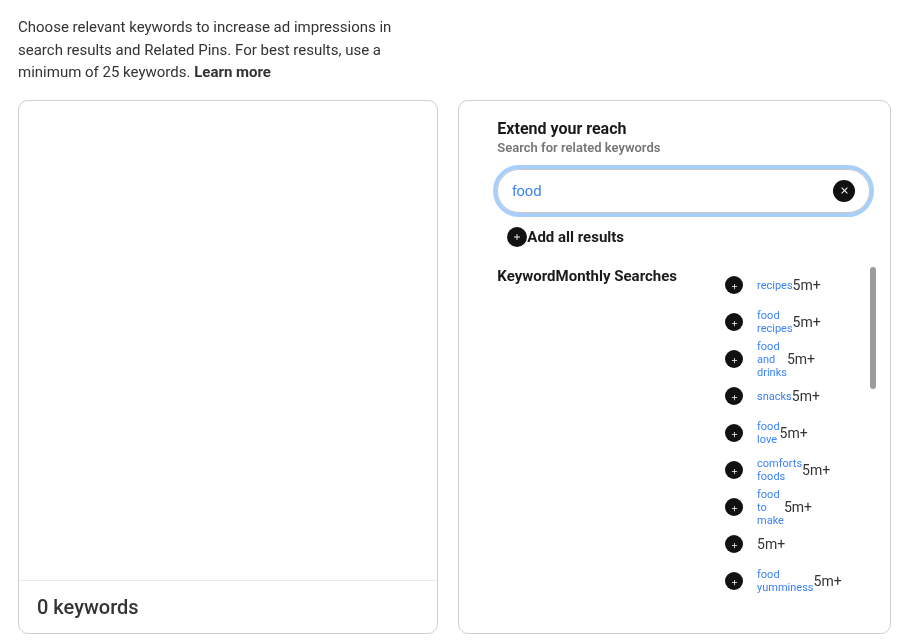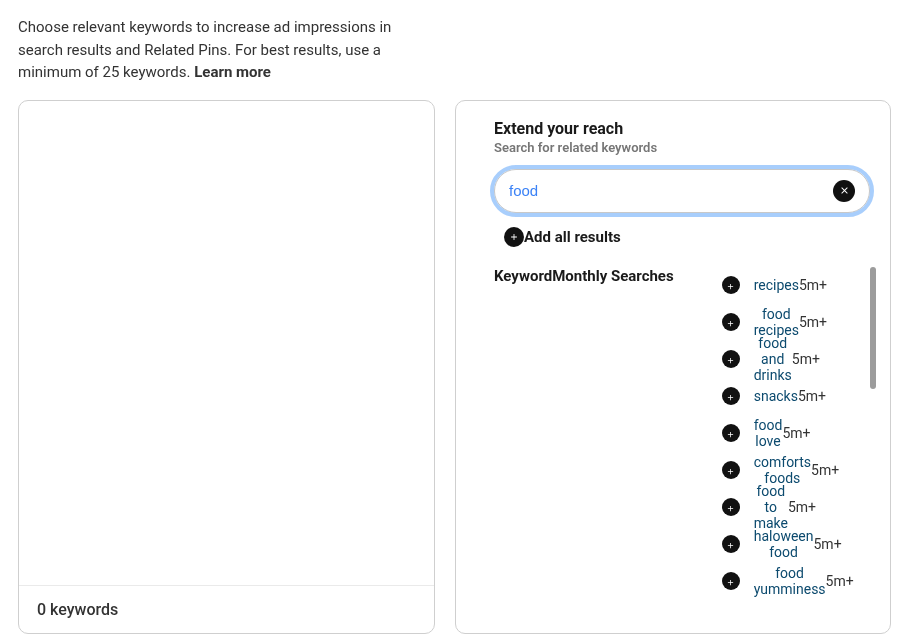--- a/index.html
+++ b/index.html
@@ -45,21 +45,21 @@
     .right-panel {
       width: 436px;
       padding: 18px 10px 10px 38px;
     }
     .left-panel-body {
       flex: 1;
     }
     .left-panel-footer {
       border-top: 1px solid #eaeaea;
       padding: 14px 18px;
-      font-size: 16px;
+      font-size: 20px;
       color: #333;
       font-weight: 500;
     }
     .right-title {
       font-size: 16px;
       font-weight: 700;
       margin-bottom: 2px;
     }
     .right-subtitle {
       font-size: 13px;
@@ -163,24 +163,23 @@
       flex-shrink: 0;
       cursor: pointer;
       margin-right: 14px;
     }
     .result-row .add-btn svg {
       width: 9px;
       height: 9px;
       fill: #fff;
     }
     .result-keyword {
-      font-size: 14px;
-      color: #0c4a6e;
-      flex: 1;
-      text-align: center;
+      font-size: 11px;
+      color: #3b82f6;
+      flex: 1;
     }
     .result-searches {
       font-size: 14px;
       color: #333;
       width: 90px;
     }
     .scrollbar-track {
       position: absolute;
       right: 4px;
       top: 0;
@@ -297,21 +296,20 @@
             </div>
             <div class="result-keyword">food to make</div>
             <div class="result-searches">5m+</div>
           </div>
           <div class="result-row">
             <div class="add-btn">
               <span><svg viewBox="0 0 24 24">
                   <path d="M19 13h-6v6h-2v-6H5v-2h6V5h2v6h6v2z"></path>
                 </svg></span>
             </div>
-            <div class="result-keyword">haloween food</div>
             <div class="result-searches">5m+</div>
           </div>
           <div class="result-row">
             <div class="add-btn">
               <span><svg viewBox="0 0 24 24">
                   <path d="M19 13h-6v6h-2v-6H5v-2h6V5h2v6h6v2z"></path>
                 </svg></span>
             </div>
             <div class="result-keyword">food yumminess</div>
             <div class="result-searches">5m+</div>

